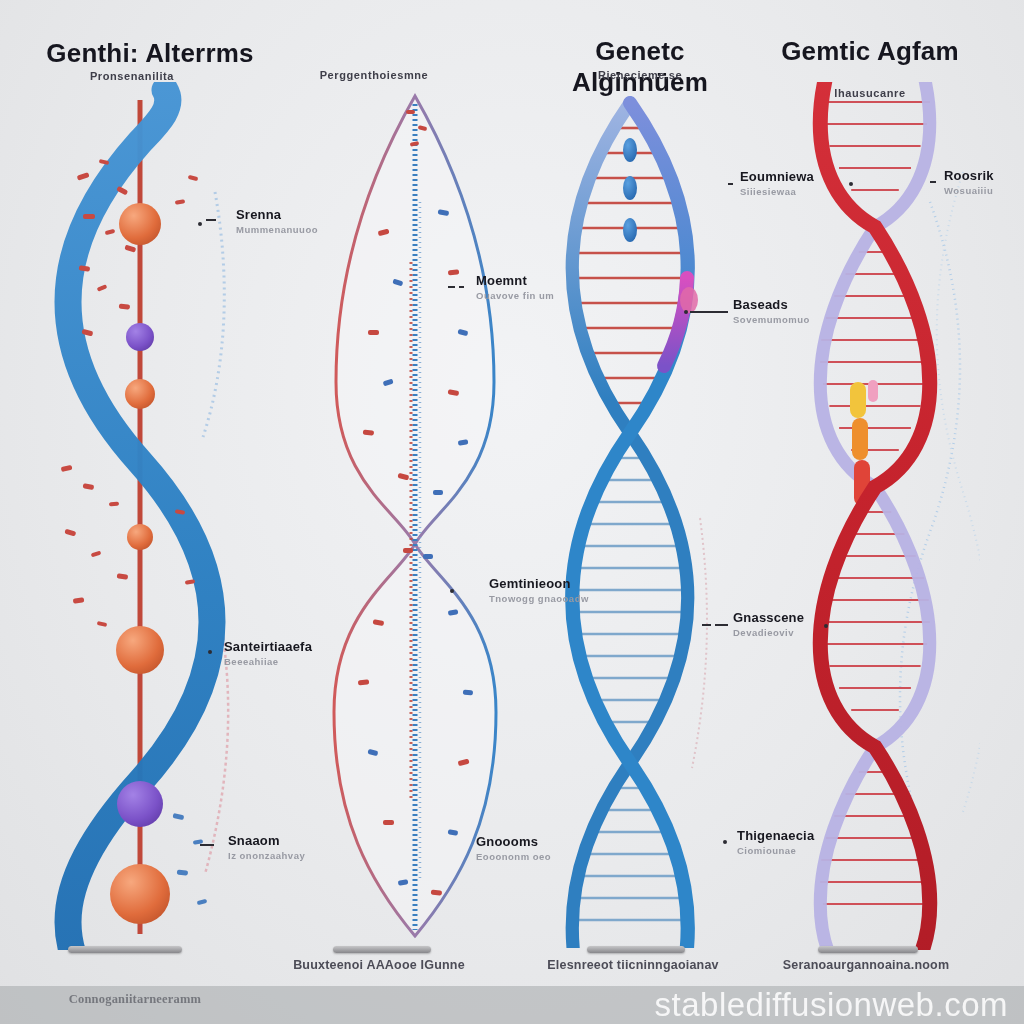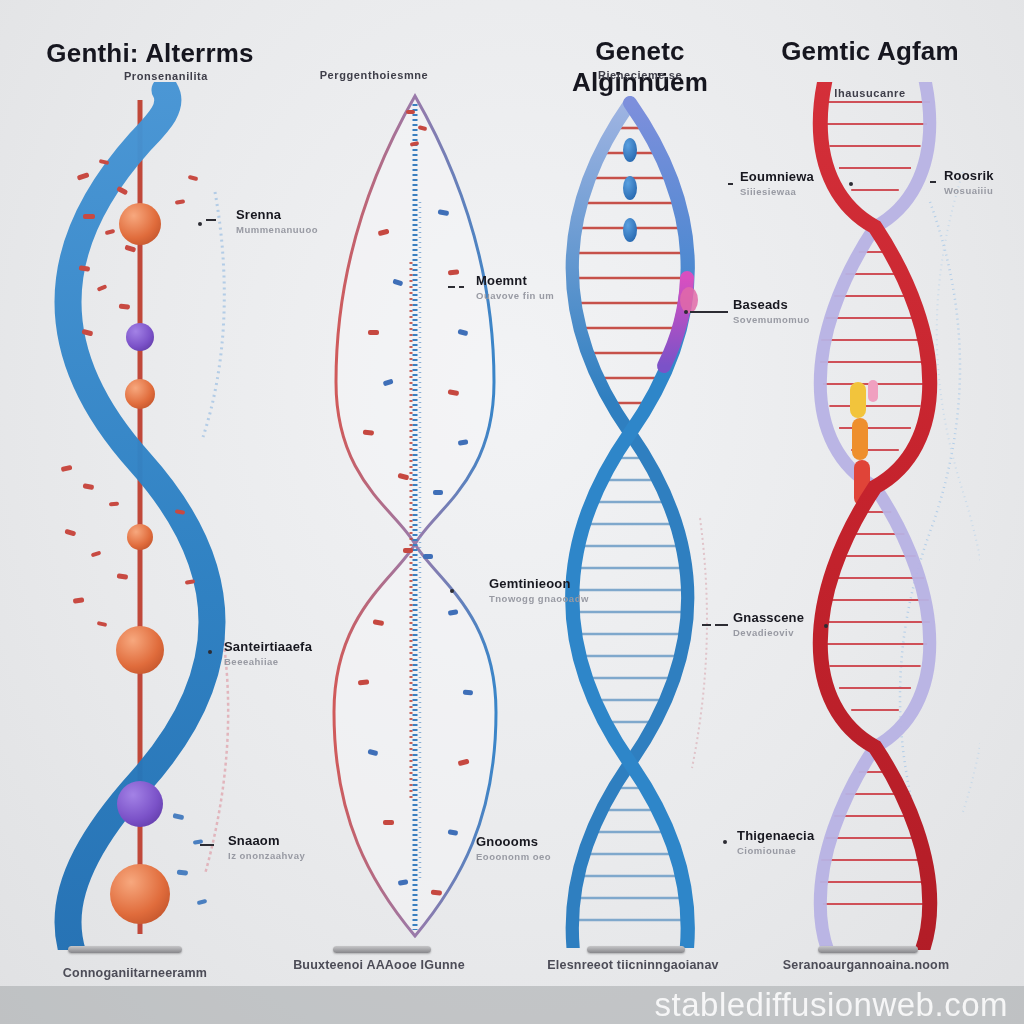--- a/index.html
+++ b/index.html
@@ -20,21 +20,21 @@
   .helix{position:absolute;}
   .wm-strip{position:absolute;left:0;top:986px;width:1024px;height:38px;background:rgba(158,161,163,.5);}
   .wm-text{position:absolute;right:16px;top:0;height:45px;line-height:38px;font-size:33px;color:rgba(252,252,252,.9);letter-spacing:.5px;}
 </style>
 </head>
 <body>
 
 <div id="canvas">
 
   <div class="col-title" style="left:30px;top:38px;width:240px;">Genthi: Alterrms</div>
-  <div class="col-subtitle" style="left:46px;top:70px;width:240px;text-align:center;">Pronsenanilita</div>
+  <div class="col-subtitle" style="left:12px;top:70px;width:240px;text-align:center;">Pronsenanilita</div>
 
   <div class="col-subtitle" style="left:262px;top:69px;width:224px;">Perggenthoiesmne</div>
 
   <div class="col-title" style="left:528px;top:36px;width:224px;">Genetc Alginnüem</div>
   <div class="col-subtitle" style="left:528px;top:69px;width:224px;">Rienecieme.se</div>
 
   <div class="col-title" style="left:758px;top:36px;width:224px;">Gemtic Agfam</div>
   <div class="col-subtitle" style="left:758px;top:87px;width:224px;">Ihausucanre</div>
 
   <svg class="helix" style="left:25px;top:82px;" width="230" height="868" viewBox="0 0 230 868">
@@ -356,21 +356,21 @@
   <div class="side-label" style="left:944px;top:169px;">
     <div class="t">Roosrik</div>
     <div class="s">Wosuaiiiu</div>
   </div>
 
   <div class="basebar" style="left:68px;top:946px;width:114px;"></div>
   <div class="basebar" style="left:333px;top:946px;width:98px;"></div>
   <div class="basebar" style="left:587px;top:946px;width:98px;"></div>
   <div class="basebar" style="left:818px;top:946px;width:100px;"></div>
 
-  <div class="caption" style="left:35px;top:966px;width:200px;">Connoganiitarneeramm</div>
+  <div class="caption" style="left:35px;top:992px;width:200px;font-family:Liberation Serif, serif;">Connoganiitarneeramm</div>
   <div class="caption" style="left:279px;top:958px;width:200px;">Buuxteenoi AAAooe IGunne</div>
   <div class="caption" style="left:533px;top:958px;width:200px;">Elesnreeot tiicninngaoianav</div>
   <div class="caption" style="left:766px;top:958px;width:200px;">Seranoaurgannoaina.noom</div>
 
   <div class="wm-strip">
     <div class="wm-text">stablediffusionweb.com</div>
   </div>
 
 </div>
 

